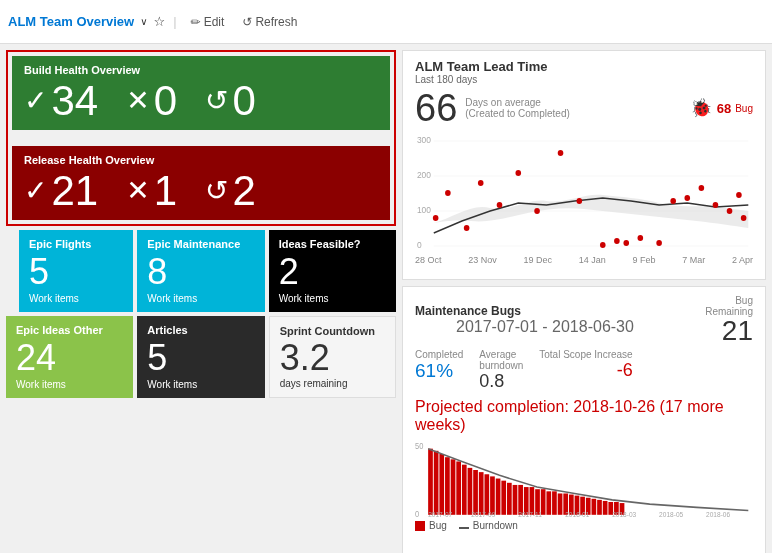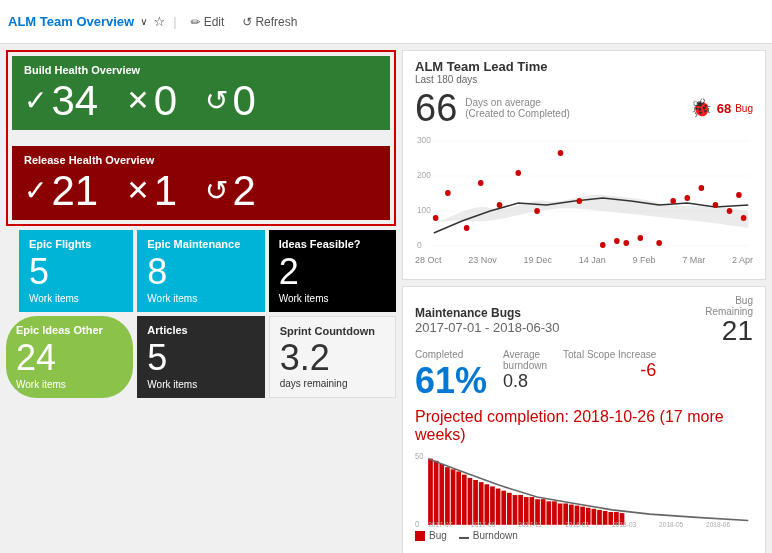--- a/index.html
+++ b/index.html
@@ -174,41 +174,41 @@
     }
 
     .maint-header {
       display: flex;
       justify-content: space-between;
       align-items: center;
       margin-bottom: 4px;
     }
 
     .maint-title { font-size: 12px; font-weight: 600; color: #333; }
-    .maint-date { font-size: 13px; color: #666; }
+    .maint-date { font-size: 16px; color: #666; margin-left: 41px; }
 
     .bug-remaining {
       display: flex;
       flex-direction: column;
       align-items: flex-end;
     }
     .bug-remaining-label { font-size: 10px; color: #888; }
     .bug-remaining-num { font-size: 28px; font-weight: 300; color: #333; line-height: 1; }
 
     .maint-stats {
       display: flex;
       gap: 16px;
       margin-bottom: 4px;
       align-items: baseline;
     }
 
     .maint-stat { display: flex; flex-direction: column; }
     .maint-stat-label { font-size: 10px; color: #888; }
     .maint-stat-value { font-size: 18px; color: #333; }
-    .maint-completed-val { font-size: 36px; color: #0078d4; font-weight: 700; }
+    .maint-completed-val { font-size: 19px; color: #0078d4; font-weight: 400; }
 
     .projected { font-size: 16px; color: #cc0000; margin-bottom: 4px; }
 
     .bar-chart-area {
       height: 80px;
       position: relative;
     }
 
     .bar-chart-svg { width: 100%; height: 100%; }
 
@@ -305,21 +305,21 @@
         <div class="tile" style="background: rgb(0, 180, 216); color: white;">
       <div class="tile-title">Epic Maintenance</div>
       <div class="tile-number">8</div>
       <div class="tile-subtitle">Work items</div>
     </div>
         <div class="tile" style="background: #000000; color: white;">
       <div class="tile-title">Ideas Feasible?</div>
       <div class="tile-number">2</div>
       <div class="tile-subtitle">Work items</div>
     </div>
-        <div class="tile" style="background: rgb(139, 195, 74); color: white; border-radius: 31px;">
+        <div class="tile" style="background: rgb(139, 195, 74); color: white;">
       <div class="tile-title">Epic Ideas Other</div>
       <div class="tile-number">24</div>
       <div class="tile-subtitle">Work items</div>
     </div>
         <div class="tile" style="background: rgb(42, 42, 42); color: white;">
       <div class="tile-title">Articles</div>
       <div class="tile-number">5</div>
       <div class="tile-subtitle">Work items</div>
     </div>
         <div class="tile" style="background: rgb(245, 245, 245); color: rgb(51, 51, 51); border: 1px solid rgb(221, 221, 221);">

